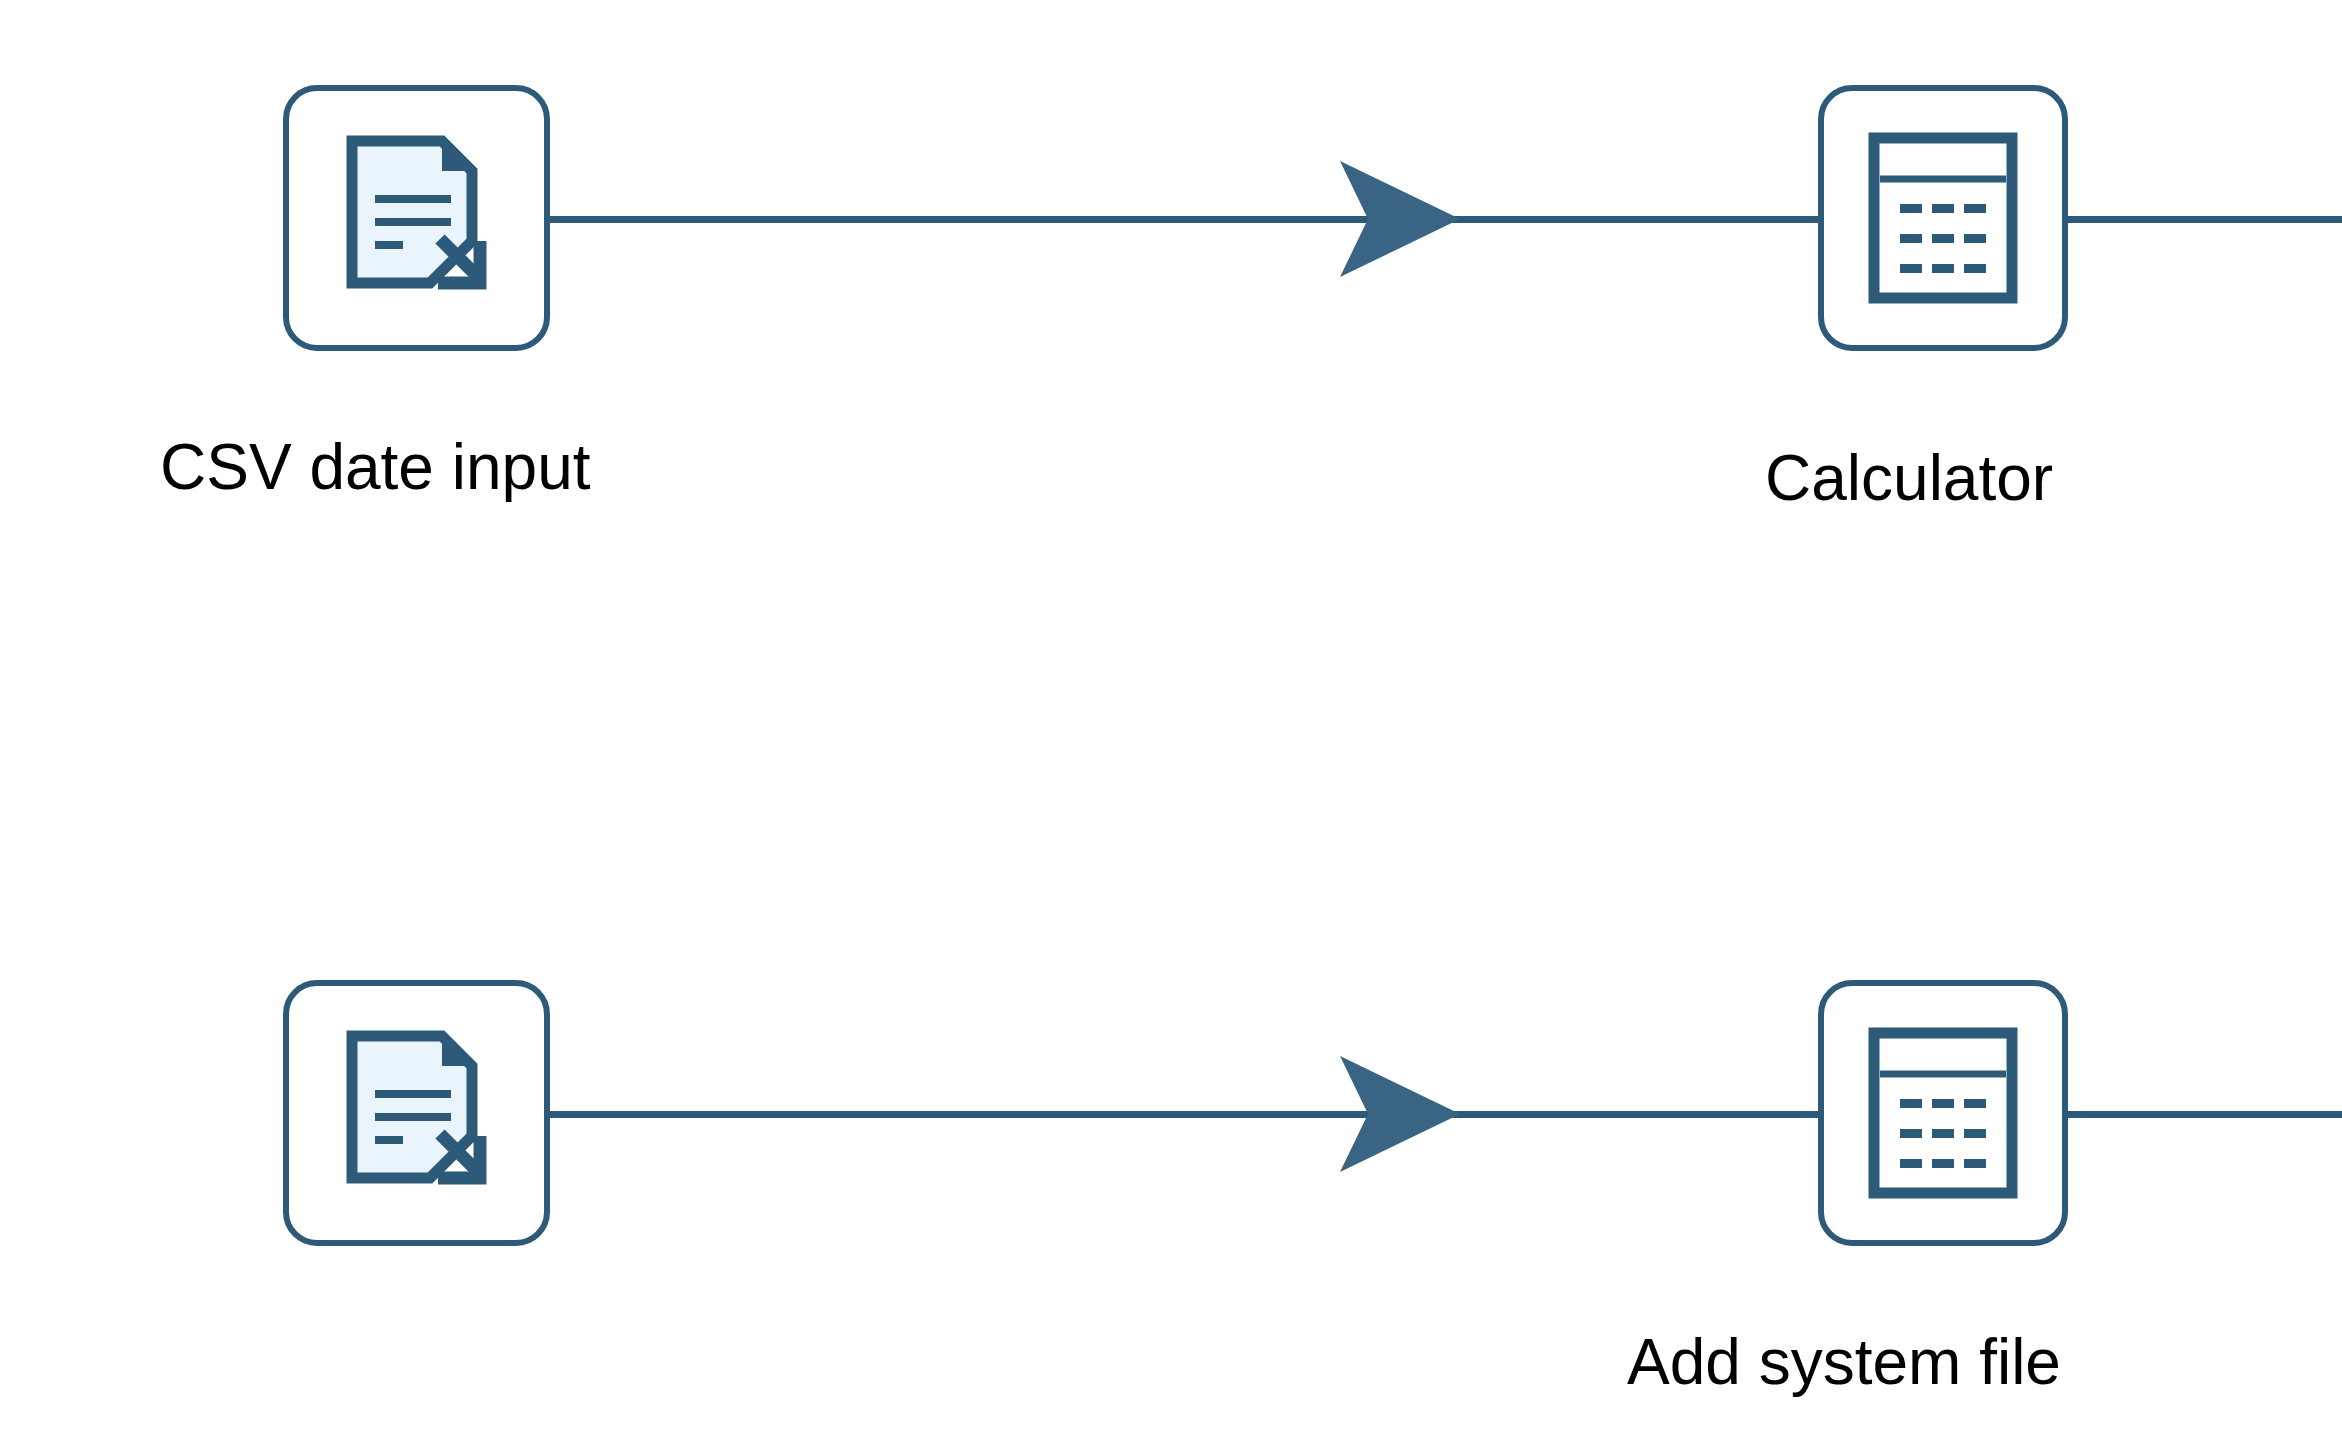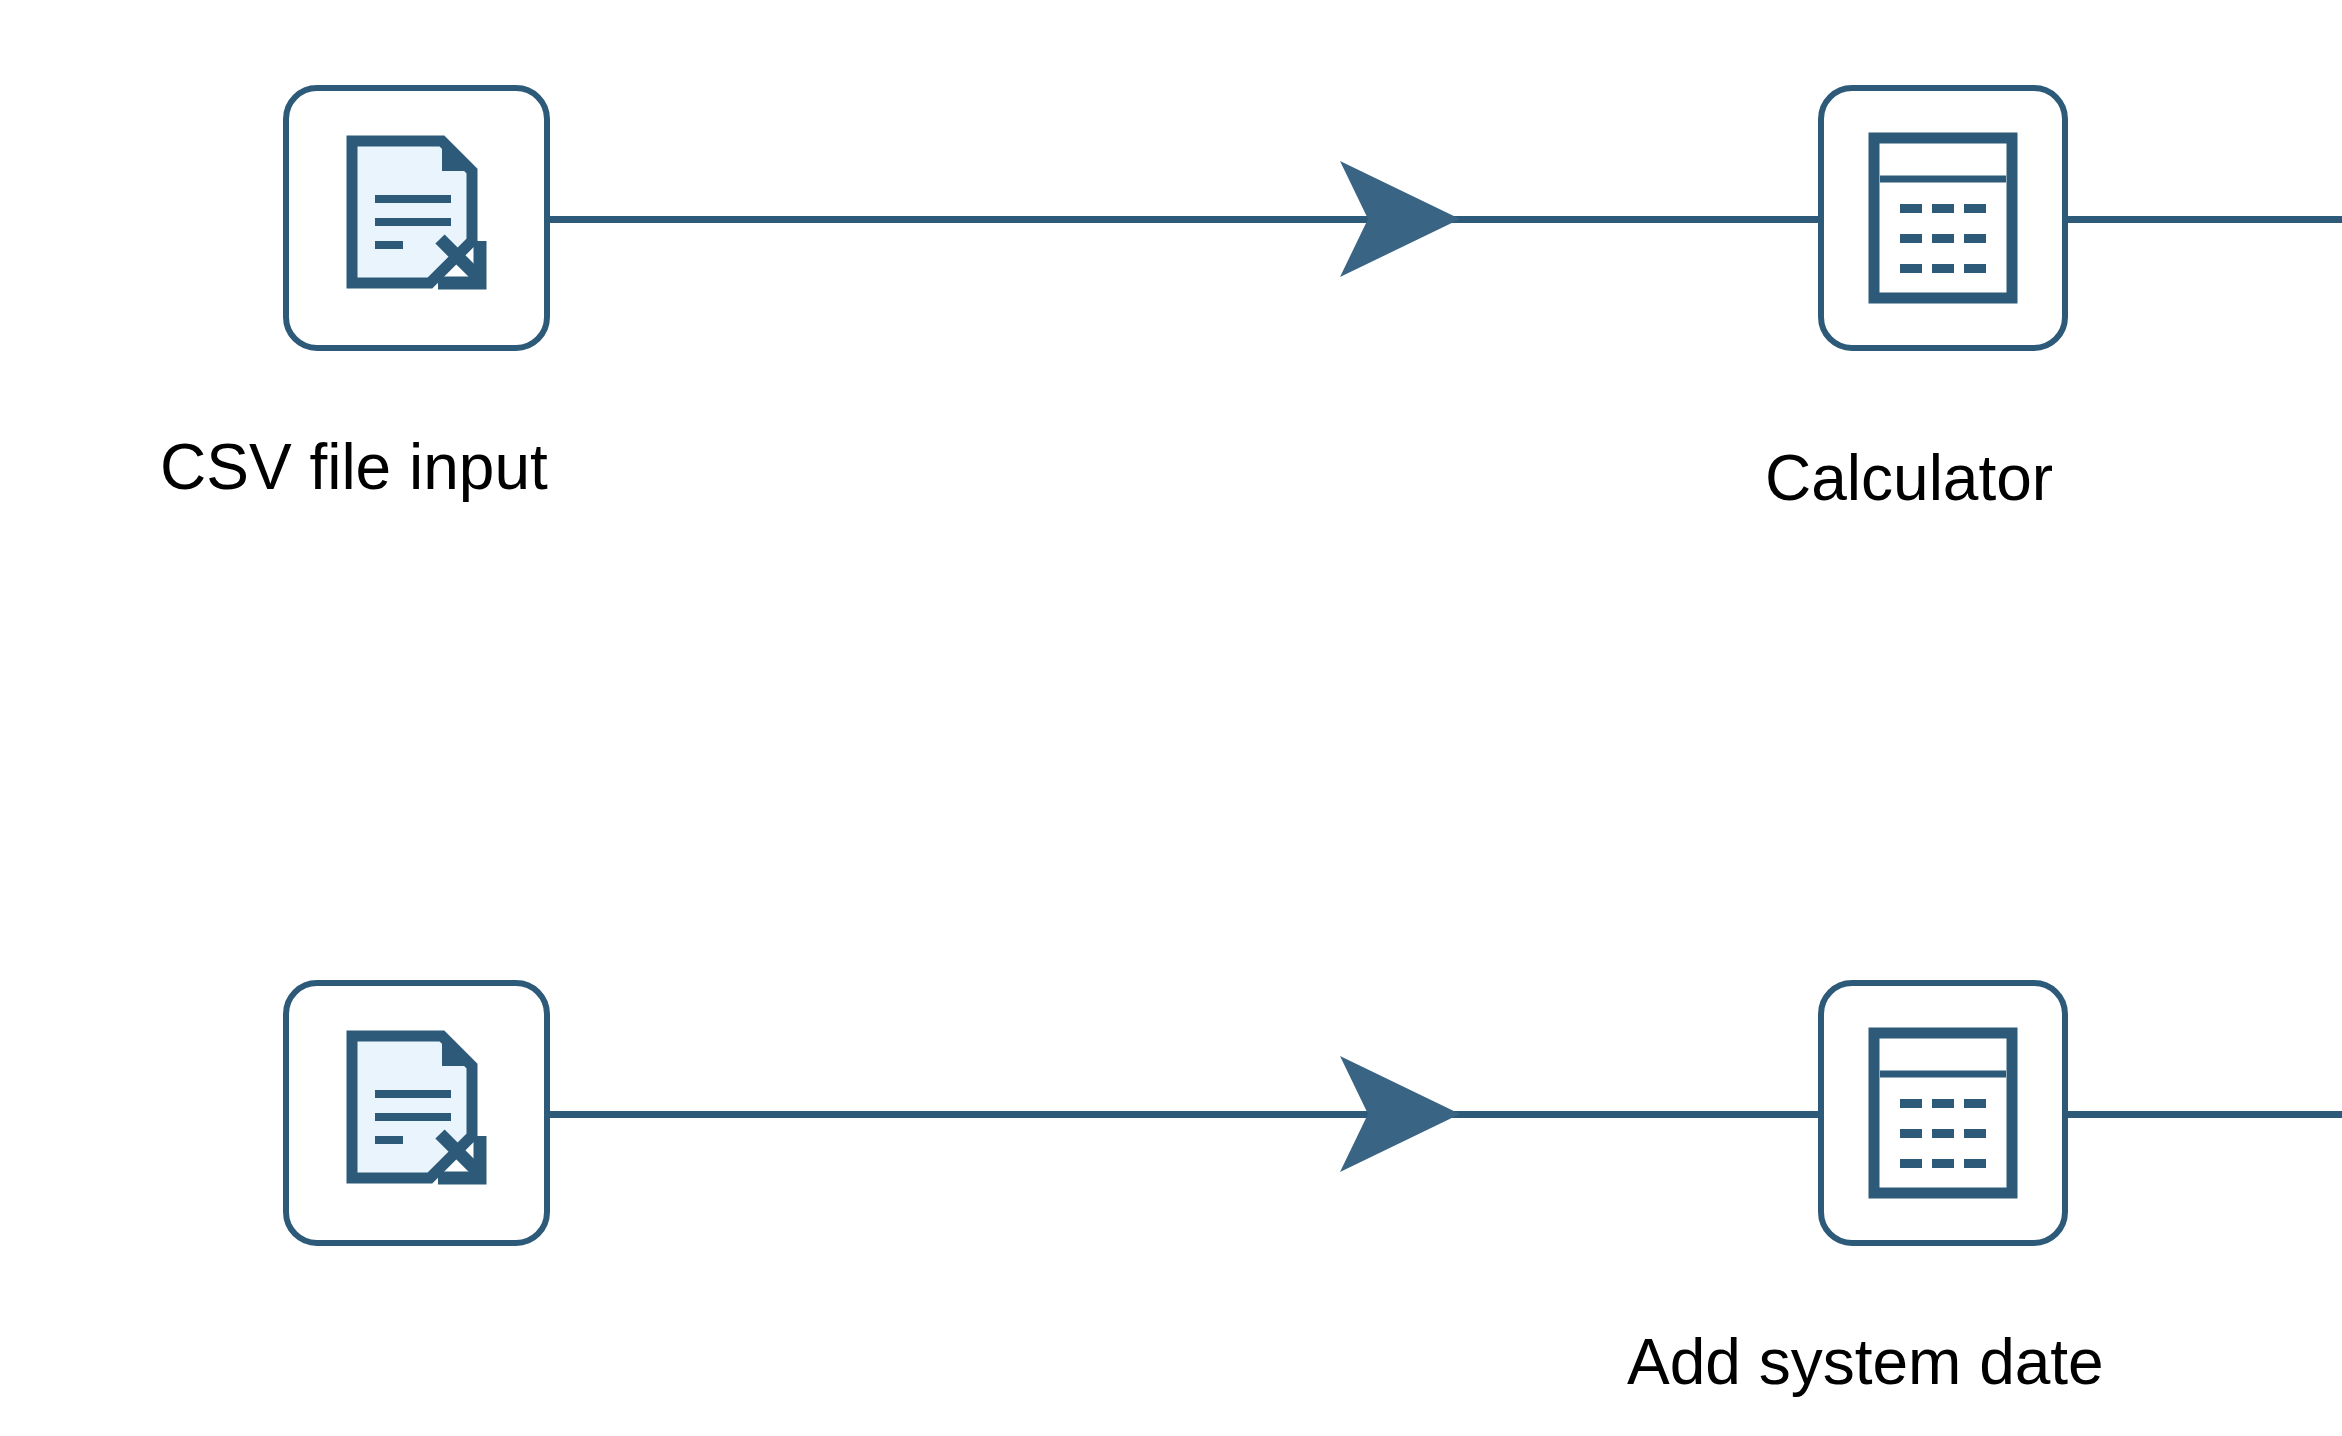--- a/index.html
+++ b/index.html
@@ -75,21 +75,21 @@
 
         <rect x="53" y="72" width="76" height="8" fill="#2c5a78"></rect>
         <rect x="53" y="95" width="76" height="8" fill="#2c5a78"></rect>
         <rect x="53" y="118" width="28" height="8" fill="#2c5a78"></rect>
 
         <path d="M118 116 L158 156" stroke="#2c5a78" stroke-width="13" fill="none"></path>
         <path d="M158 118 V160 H116" stroke="#2c5a78" stroke-width="13" fill="none" stroke-linejoin="miter" stroke-linecap="butt"></path>
       </svg>
     </div>
   </div>
-  <div class="node-label" style="left:160px;top:435px;">CSV file input</div>
+  <div class="node-label" style="left:160px;top:435px;">CSV date input</div>
 
   <div class="node" style="left:1818px;top:85px;width:250px;height:266px;">
     <div class="icon-wrap">
       <svg width="150" height="172" viewBox="0 0 150 172" aria-hidden="true">
         <rect x="6" y="6" width="138" height="160" fill="none" stroke="#2c5a78" stroke-width="11"></rect>
         <line x1="12" y1="47" x2="138" y2="47" stroke="#2c5a78" stroke-width="7"></line>
         <rect x="32" y="72" width="22" height="9" fill="#2c5a78"></rect>
         <rect x="64" y="72" width="22" height="9" fill="#2c5a78"></rect>
         <rect x="96" y="72" width="22" height="9" fill="#2c5a78"></rect>
         <rect x="32" y="102" width="22" height="9" fill="#2c5a78"></rect>
@@ -136,15 +136,15 @@
         <rect x="96" y="72" width="22" height="9" fill="#2c5a78"></rect>
         <rect x="32" y="102" width="22" height="9" fill="#2c5a78"></rect>
         <rect x="64" y="102" width="22" height="9" fill="#2c5a78"></rect>
         <rect x="96" y="102" width="22" height="9" fill="#2c5a78"></rect>
         <rect x="32" y="132" width="22" height="9" fill="#2c5a78"></rect>
         <rect x="64" y="132" width="22" height="9" fill="#2c5a78"></rect>
         <rect x="96" y="132" width="22" height="9" fill="#2c5a78"></rect>
       </svg>
     </div>
   </div>
-  <div class="node-label" style="left:1627px;top:1330px;">Add system date</div>
+  <div class="node-label" style="left:1627px;top:1330px;">Add system file</div>
 
 </div>
 
 </body></html>

